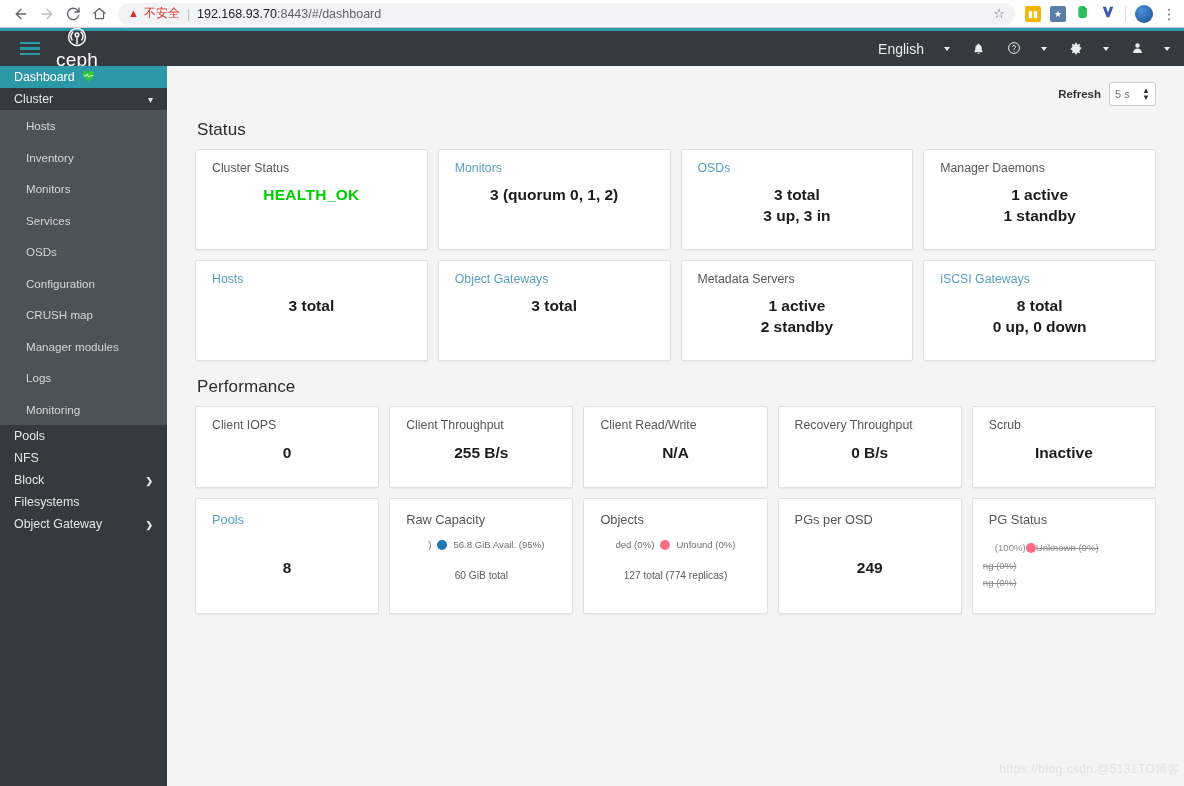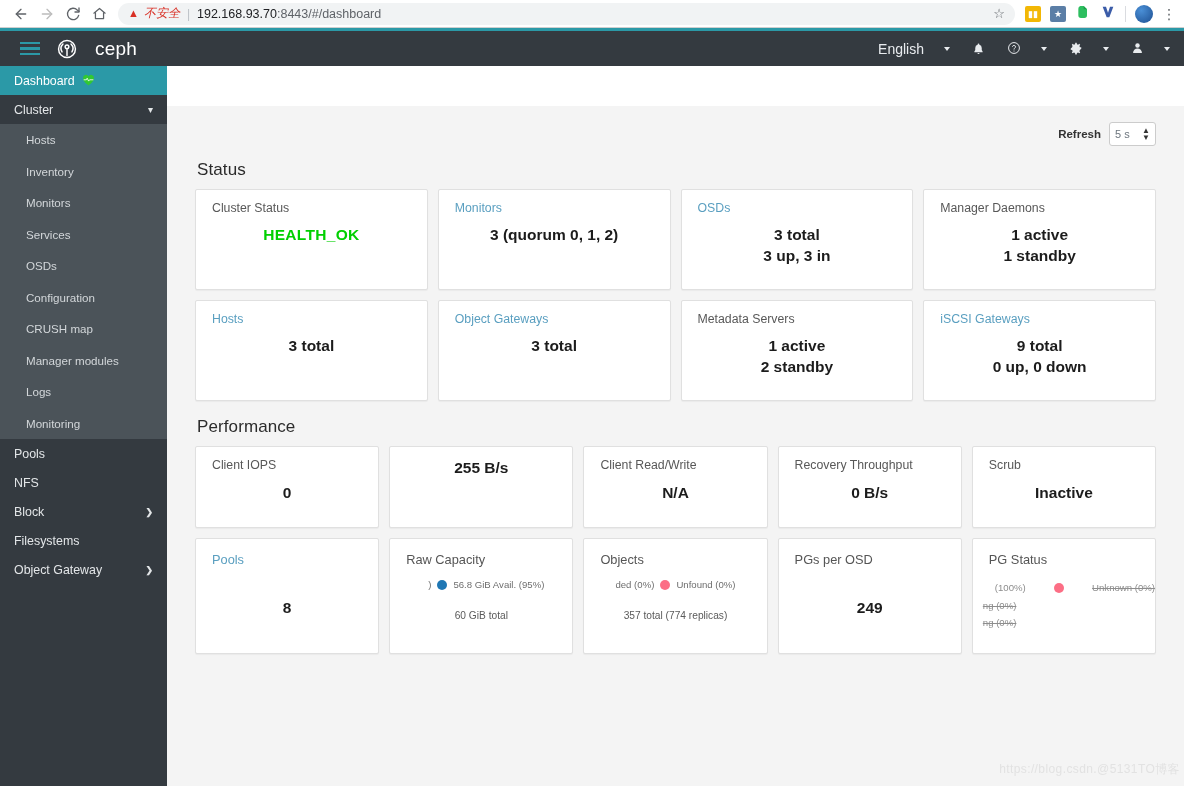--- a/index.html
+++ b/index.html
@@ -23,21 +23,21 @@
   }
   .nav-btn.disabled { color: #bcbcbc; }
   .nav-btn svg { display: block; }
   .omnibox {
     flex: 1 1 auto; height: 22px; margin-left: 6px;
     background: #f1f3f4; border-radius: 11px;
     display: flex; align-items: center;
     padding: 0 10px; gap: 5px; min-width: 0;
   }
   .warn-tri { color: #d93025; font-size: 11px; line-height: 1; }
-  .warn-text { color: #d93025; font-size: 12px; white-space: nowrap; font-style: italic; }
+  .warn-text { color: #d93025; font-size: 12px; white-space: nowrap; }
   .omnibox-sep { color: #bdc1c6; font-size: 12px; margin: 0 2px; }
   .url-text { font-size: 12.5px; color: #202124; white-space: nowrap; overflow: hidden; }
   .url-text .dim { color: #5f6368; }
   .star-btn { margin-left: auto; color: #5f6368; font-size: 13px; padding-left: 8px; }
   .ext-icons { display: flex; align-items: center; gap: 9px; margin-left: 10px; flex: 0 0 auto; }
   .ext { width: 16px; height: 16px; border-radius: 2px; display: flex;
          align-items: center; justify-content: center; font-size: 9px; color: #fff; }
   .ext-yellow { background: #f2b705; }
   .ext-blue { background: #5b7ea6; }
   .ext-divider { width: 1px; height: 16px; background: #dadce0; }
@@ -51,62 +51,62 @@
     height: 35px; background: #343a40;
     display: flex; align-items: center; color: #fff;
     padding: 0 14px 0 0;
   }
   .hamburger {
     width: 56px; display: flex; flex-direction: column;
     gap: 3px; align-items: center; justify-content: center;
     padding-left: 4px;
   }
   .hamburger span { display: block; width: 20px; height: 2.5px; background: #2b99a7; }
-  .brand { display: flex; align-items: center; gap: 17px; }
+  .brand { display: flex; align-items: center; gap: 1px; flex-direction: column; }
   .brand-logo { width: 22px; height: 22px; }
   .brand-text { font-size: 19px; letter-spacing: .2px; color: #fff; font-weight: 400; }
   .nav-right { margin-left: auto; display: flex; align-items: center; gap: 22px; }
   .nav-item {
     display: flex; align-items: center; gap: 20px;
     font-size: 14px; color: #e9ecef;
   }
   .caret {
     width: 0; height: 0; border-left: 3.5px solid transparent;
     border-right: 3.5px solid transparent; border-top: 4px solid #e9ecef;
     display: inline-block;
   }
   .nav-icon { font-size: 13px; line-height: 1; color: #e9ecef; }
 
   
   .shell { display: flex; height: 720px; }
 
   
   .sidebar { width: 167px; background: #343a40; flex: 0 0 167px; overflow: hidden; }
   .side-item {
-    height: 29px; display: flex; align-items: center;
+    height: 22px; display: flex; align-items: center;
     padding: 0 14px; font-size: 12.4px; color: #e3e6e8;
     justify-content: space-between;
   }
   .side-item.active { background: #2b99a7; color: #ffffff; }
   .side-item .label-wrap { display: flex; align-items: center; gap: 7px; }
   .heart-icon { color: #32c832; font-size: 11px; line-height: 1; }
   .side-group { background: #2e3439; }
   .side-sub {
     height: 31.5px; display: flex; align-items: center;
     padding-left: 26px; font-size: 11.6px; color: #d3d7da;
     background: #4b5359;
   }
   .chev { font-size: 10px; color: #e3e6e8; }
   .chev-down::after { content: "\25BE"; }
   .chev-right::after { content: "\276F"; font-weight: 700; font-size: 9px; }
 
   
   .main {
     flex: 1 1 auto; background: #f4f4f4;
-    padding: 0 28px 8px 28px; position: relative; overflow: hidden; margin-top: 40px;
+    padding: 0 28px 8px 28px; position: relative; overflow: hidden;
   }
   .refresh-row {
     display: flex; align-items: center; justify-content: flex-end;
     gap: 8px; padding-top: 16px; padding-bottom: 8px; padding-right: 0;
   }
   .refresh-label { font-size: 11.5px; font-weight: 700; color: #333; }
   .refresh-select {
     width: 47px; height: 24px; border: 1px solid #ccc; background: #fff;
     border-radius: 3px; display: flex; align-items: center;
     justify-content: space-between; padding: 0 5px;
@@ -161,21 +161,21 @@
   .dot.pink { background: #fc6e85; }
   .legend-total {
     text-align: center; font-size: 10.2px; color: #5a5a5a; margin-top: 20px;
   }
   .pg-legend { padding: 0 0 0 10px; margin-top: 12px; }
   .pg-line {
     font-size: 9.6px; color: #8d8d8d; white-space: nowrap;
     display: flex; align-items: center; gap: 5px; line-height: 1.85;
   }
   .pg-line .strike { text-decoration: line-through; color: #8d8d8d; }
-  .pg-line.first { justify-content: space-between; padding-left: 12px; gap: 0; }
+  .pg-line.first { justify-content: flex-start; padding-left: 12px; gap: 0; }
   .pg-line.sub { padding-left: 0; }
 
   .watermark {
     position: absolute; right: 4px; bottom: 8px;
     font-size: 12px; color: #e2e2e2; letter-spacing: .4px;
     white-space: nowrap; user-select: none;
   }
 </style>
 </head>
 <body>
@@ -418,34 +418,35 @@
       <div class="card status-card">
         <div class="card-title">Metadata Servers</div>
         <div class="card-body">
           <div>1 active</div>
           <div>2 standby</div>
         </div>
       </div>
       <div class="card status-card">
         <div class="card-title link">iSCSI Gateways</div>
         <div class="card-body">
-          <div>9 total</div>
+          <div>8 total</div>
           <div>0 up, 0 down</div>
         </div>
       </div>
     </div>
 
     <div class="section-title perf">Performance</div>
 
     <div class="card-row">
       <div class="card perf-card">
         <div class="card-title">Client IOPS</div>
         <div class="card-body">0</div>
       </div>
       <div class="card perf-card">
+        <div class="card-title">Client Throughput</div>
         <div class="card-body">255 B/s</div>
       </div>
       <div class="card perf-card">
         <div class="card-title">Client Read/Write</div>
         <div class="card-body">N/A</div>
       </div>
       <div class="card perf-card">
         <div class="card-title">Recovery Throughput</div>
         <div class="card-body">0 B/s</div>
       </div>
@@ -472,21 +473,21 @@
         <div class="legend-total">60 GiB total</div>
       </div>
 
       <div class="card cap-card">
         <div class="card-title">Objects</div>
         <div class="legend-row">
           <span>ded (0%)</span>
           <span class="dot pink"></span>
           <span>Unfound (0%)</span>
         </div>
-        <div class="legend-total">357 total (774 replicas)</div>
+        <div class="legend-total">127 total (774 replicas)</div>
       </div>
 
       <div class="card cap-card">
         <div class="card-title">PGs per OSD</div>
         <div class="cap-big">249</div>
       </div>
 
       <div class="card cap-card">
         <div class="card-title">PG Status</div>
         <div class="pg-legend">

